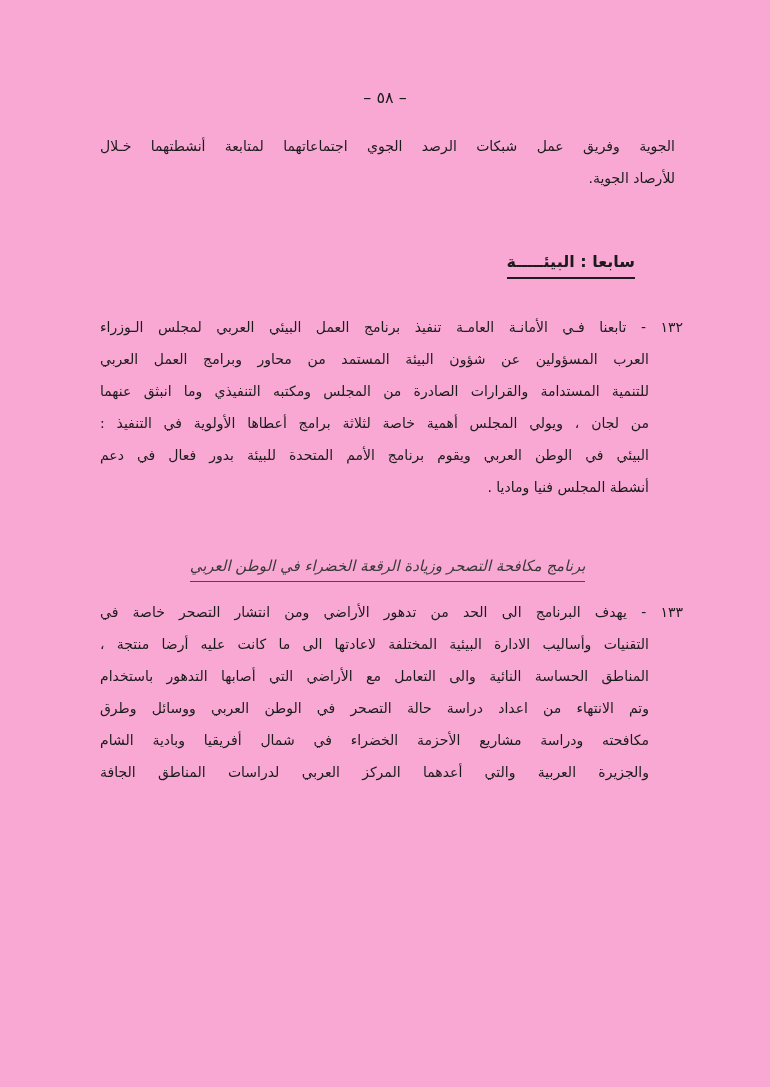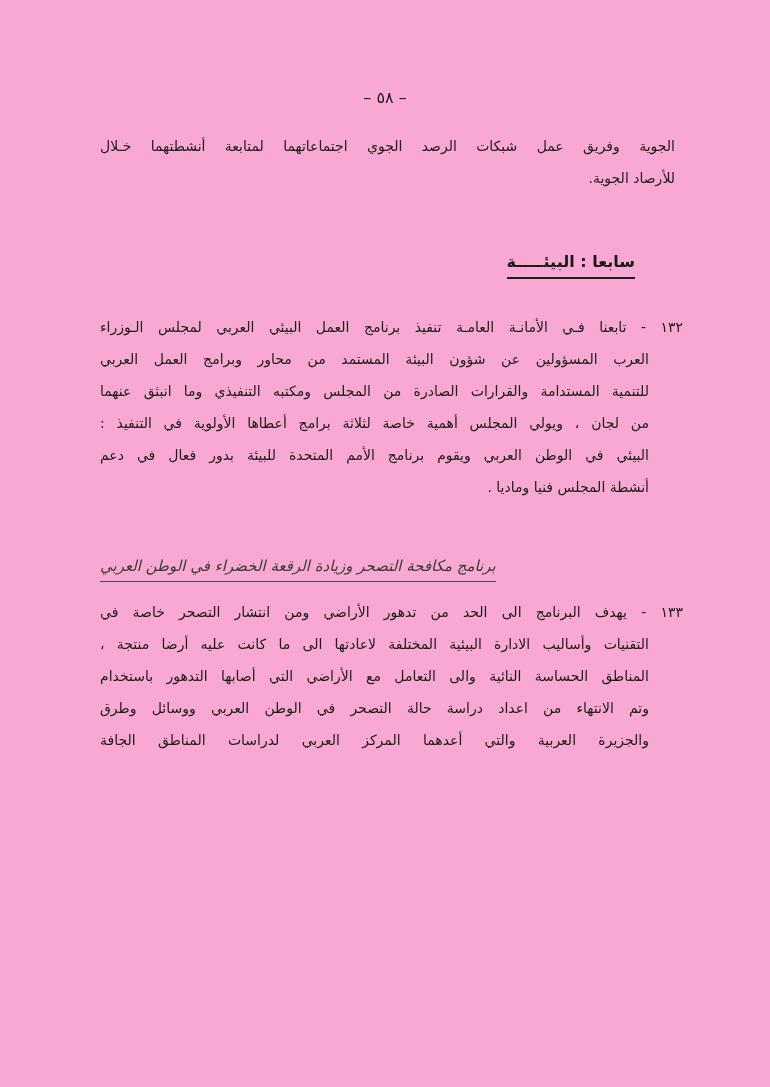--- a/index.html
+++ b/index.html
@@ -67,21 +67,21 @@
     margin-right: 40px;
     font-size: 16px;
     font-weight: bold;
     border-bottom: 2px solid #1c1c1c;
     padding-bottom: 6px;
     line-height: 1.2;
   }
   .para-132 { top: 274px; margin-top: 37px; }
   .sub-heading {
     top: 556px;
-    text-align: left;
+    text-align: center;
   }
   .sub-heading .subheading-text {
     display: inline-block;
     font-size: 15px;
     font-style: italic;
     font-weight: normal;
     color: #3a3a3a;
     border-bottom: 1px solid #4a4a4a;
     padding-bottom: 6px;
     line-height: 1.2;
@@ -115,16 +115,17 @@
 
   <div class="content-block sub-heading">
     <span class="subheading-text">برنامج مكافحة التصحر وزيادة الرقعة الخضراء في الوطن العربي</span>
   </div>
 
   <div class="content-block para para-133">
     <div class="line first">١٣٣ - يهدف البرنامج الى الحد من تدهور الأراضي ومن انتشار التصحر خاصة في</div>
     <div class="line indent">التقنيات وأساليب الادارة البيئية المختلفة لاعادتها الى ما كانت عليه أرضا منتجة ،</div>
     <div class="line indent">المناطق الحساسة النائية والى التعامل مع الأراضي التي أصابها التدهور باستخدام</div>
     <div class="line indent">وتم الانتهاء من اعداد دراسة حالة التصحر في الوطن العربي ووسائل وطرق</div>
+    <div class="line indent">مكافحته ودراسة مشاريع الأحزمة الخضراء في شمال أفريقيا وبادية الشام</div>
     <div class="line indent">والجزيرة العربية والتي أعدهما المركز العربي لدراسات المناطق الجافة</div>
   </div>
 
 </div>
 
 </body></html>

